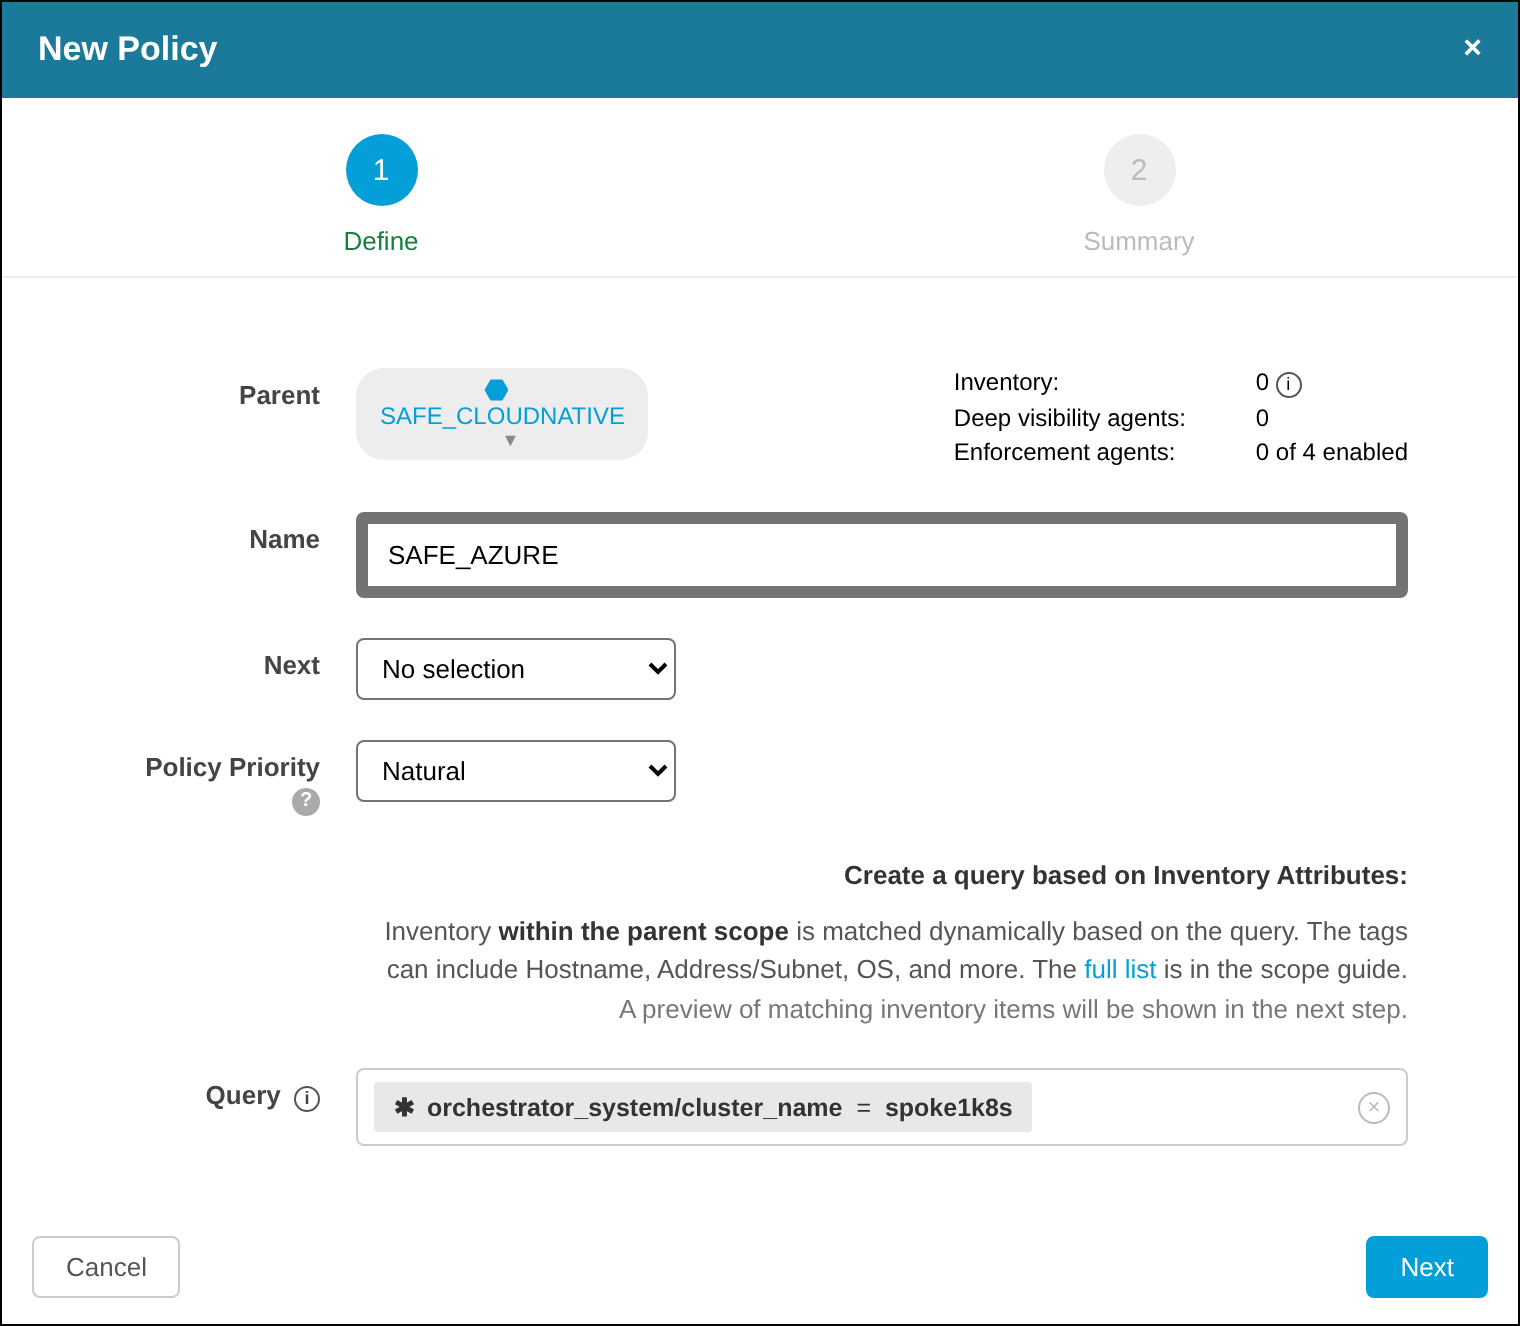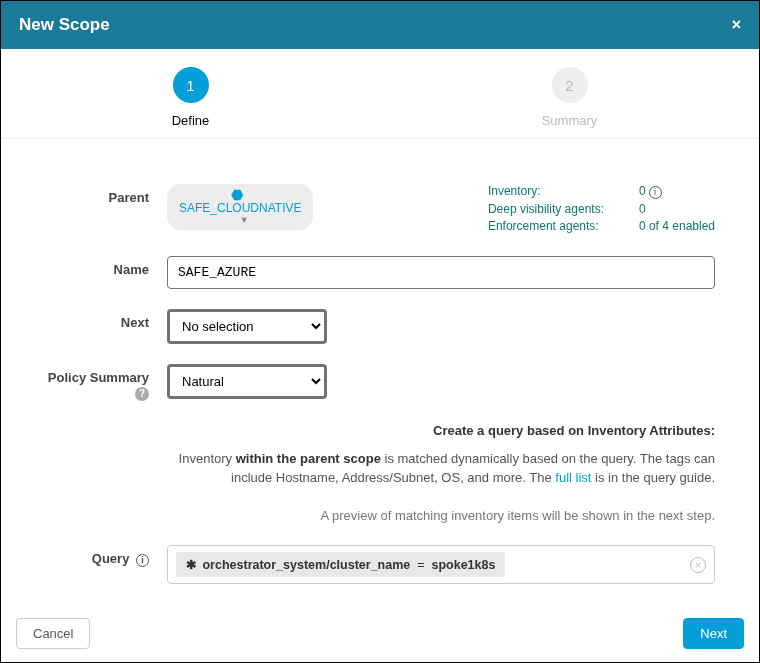--- a/index.html
+++ b/index.html
@@ -8,64 +8,64 @@
     .header { background: #1b7a99; color: #fff; padding: 14px 18px; display: flex; justify-content: space-between; align-items: center; }
     .header-title { font-size: 17px; font-weight: 600; }
     .close-x { cursor: pointer; font-size: 16px; font-weight: bold; }
     
     .stepper { display: flex; padding: 18px 0 10px; border-bottom: 1px solid #eee; }
     .step { flex: 1; text-align: center; }
     .step-circle { width: 36px; height: 36px; border-radius: 50%; display: inline-flex; align-items: center; justify-content: center; font-size: 15px; }
     .step-active .step-circle { background: #049fd9; color: #fff; }
     .step-inactive .step-circle { background: #eee; color: #bbb; }
     .step-label { margin-top: 10px; font-size: 13px; }
-    .step-active .step-label { color: #000000; font-weight: 500; }
+    .step-active .step-label { color: #15803d; font-weight: 500; }
     .step-inactive .step-label { color: #bbb; }
     
-    .form-area { padding: 45px 44px 20px; }
+    .form-area { padding: 45px 55px 20px; }
     .row { display: flex; align-items: flex-start; margin-bottom: 20px; }
     .label-col { width: 122px; text-align: right; padding-right: 18px; padding-top: 6px; font-weight: 600; color: #444; font-size: 13px; }
     .input-col { flex: 1; }
     
     .parent-row { display: flex; justify-content: space-between; align-items: flex-start; }
     .parent-pill { display: inline-flex; align-items: center; background: #ededed; border-radius: 14px; padding: 5px 12px; color: #049fd9; font-size: 12px; cursor: pointer; flex-direction: column; }
     .hex-icon { width: 12px; height: 12px; background: #049fd9; display: inline-block; margin-right: 6px; clip-path: polygon(25% 6.7%, 75% 6.7%, 100% 50%, 75% 93.3%, 25% 93.3%, 0% 50%); }
     .caret { margin-left: 8px; font-size: 9px; color: #888; }
     
-    .stats { font-size: 12px; color: #0f766e; }
+    .stats { font-size: 12px; color: #000000; }
     .stats-row { display: flex; margin-bottom: 3px; }
     .stats-label { width: 135px; }
     .stats-val { margin-left: 16px; }
     .info-circle { display: inline-block; width: 13px; height: 13px; border: 1px solid #555; border-radius: 50%; font-size: 9px; text-align: center; line-height: 11px; margin-left: 3px; }
     
-    .text-input { width: 100%; padding: 8px 10px; border: 1px solid #737373; border-radius: 4px; font-size: 13px; font-family: Liberation Mono, monospace; }
-    .select-input { width: 160px; padding: 6px 8px; border: 3px solid #737373; border-radius: 4px; font-size: 13px; background: #fff; }
+    .text-input { width: 100%; padding: 8px 10px; border: 6px solid #737373; border-radius: 4px; font-size: 13px; }
+    .select-input { width: 160px; padding: 6px 8px; border: 1px solid #737373; border-radius: 4px; font-size: 13px; background: #fff; }
     
     .help-icon { display: inline-block; width: 14px; height: 14px; background: #aaa; color: #fff; border-radius: 50%; font-size: 10px; text-align: center; line-height: 14px; margin-left: 3px; font-weight: bold; }
     
     .query-desc { color: #555; font-size: 13px; line-height: 1.5; text-align: right; }
     .query-desc strong { color: #333; }
     .link { color: #049fd9; cursor: pointer; }
-    .preview-note { margin-top: 18px; color: #777; font-size: 13px; }
+    .preview-note { color: #777; font-size: 13px; }
     
     .query-box { width: 100%; border: 1px solid #ccc; border-radius: 4px; padding: 6px 8px; display: flex; align-items: center; justify-content: space-between; }
     .query-chip { background: #e8e8e8; padding: 5px 10px; border-radius: 2px; font-size: 12.5px; display: inline-flex; align-items: center; }
     .asterisk { margin-right: 6px; font-weight: bold; }
     .clear-circle { width: 16px; height: 16px; border: 1px solid #bbb; border-radius: 50%; color: #bbb; font-size: 11px; text-align: center; line-height: 14px; cursor: pointer; }
     
     .footer { position: absolute; bottom: 0; left: 0; right: 0; padding: 14px 16px; display: flex; justify-content: space-between; }
     .btn { padding: 7px 16px; border-radius: 4px; font-size: 13px; cursor: pointer; }
     .btn-cancel { background: #fff; border: 1px solid #ccc; color: #555; }
     .btn-next { background: #049fd9; border: 1px solid #049fd9; color: #fff; margin-left: 48px; }
   </style>
 </head>
 <body>
 
 <div class="header">
-  <span class="header-title">New Scope</span>
+  <span class="header-title">New Policy</span>
   <span class="close-x">×</span>
 </div>
 
 <div class="stepper">
   <div class="step step-active">
     <div class="step-circle">1</div>
     <div class="step-label">Define</div>
   </div>
   <div class="step step-inactive">
     <div class="step-circle">2</div>
@@ -110,34 +110,34 @@
   <div class="row">
     <div class="label-col">Next</div>
     <div class="input-col">
       <select class="select-input">
         <option>No selection</option>
       </select>
     </div>
   </div>
 
   <div class="row">
-    <div class="label-col"><span>Policy Summary</span><span class="help-icon">?</span></div>
+    <div class="label-col"><span>Policy Priority</span><span class="help-icon">?</span></div>
     <div class="input-col">
       <select class="select-input">
         <option>Natural</option>
       </select>
     </div>
   </div>
 
   <div class="row">
     <div class="label-col"></div>
     <div class="input-col query-desc">
       <strong>Create a query based on Inventory Attributes:</strong>
       <div style="margin-top:8px;">
-        <span>Inventory </span><strong>within the parent scope</strong><span> is matched dynamically based on the query. The tags can include Hostname, Address/Subnet, OS, and more. The </span><span class="link">full list</span><span> is in the query guide.</span>
+        <span>Inventory </span><strong>within the parent scope</strong><span> is matched dynamically based on the query. The tags can include Hostname, Address/Subnet, OS, and more. The </span><span class="link">full list</span><span> is in the scope guide.</span>
       </div>
       <div class="preview-note">A preview of matching inventory items will be shown in the next step.</div>
     </div>
   </div>
 
   <div class="row">
     <div class="label-col"><span>Query</span> <span class="info-circle">i</span></div>
     <div class="input-col">
       <div class="query-box">
         <span class="query-chip">

